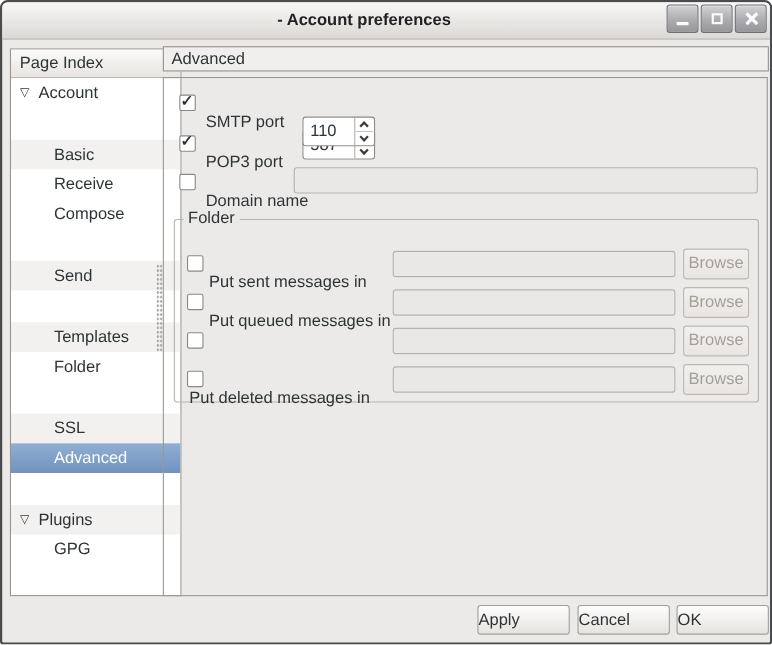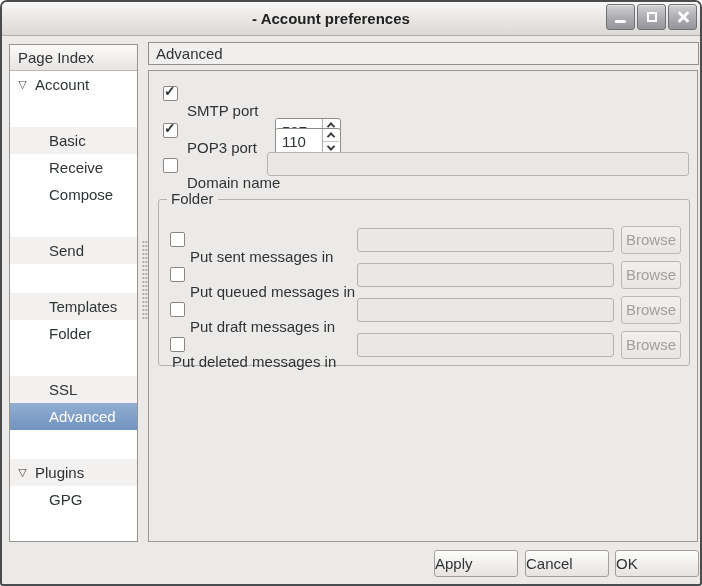--- a/index.html
+++ b/index.html
@@ -21,21 +21,21 @@
             display:flex; align-items:center; justify-content:center; cursor:pointer; }
   .glyph-min { width:11px; height:3px; background:#FBFBFB; border-radius:1px; margin-top:9px; }
   .glyph-max { width:10px; height:10px; border:2px solid #FBFBFB; }
   .glyph-close { position:relative; width:14px; height:14px; }
   .glyph-close::before, .glyph-close::after { content:""; position:absolute; left:6px; top:0;
       width:3px; height:14px; background:#FBFBFB; border-radius:1px; }
   .glyph-close::before { transform:rotate(45deg); }
   .glyph-close::after  { transform:rotate(-45deg); }
 
   
-  .sidebar { position:absolute; left:7px; top:42px; width:129px; height:498px;
+  .sidebar { position:absolute; left:7px; top:42px; width:156px; height:498px;
              background:#FFFFFF; border:1px solid #97948F; overflow:hidden; }
   .side-header { height:26px; line-height:25px; padding-left:8px;
                  background:linear-gradient(#FCFBFA,#E7E4E1); border-bottom:1px solid #BCB9B5; cursor:pointer; }
   .trow { height:27px; line-height:27px; position:relative; padding-left:39px;
           white-space:nowrap; cursor:pointer; }
   .trow.d1 { padding-left:25px; }
   .trow.striped { background:#F2F1F0;margin-top:29px; }
   .trow.selected { background:linear-gradient(#92AED2,#7093BF); color:#FFFFFF; }
   .exp { position:absolute; left:4px; top:0; width:17px; text-align:center;
          font-size:11px; color:#3A3A3A; }
@@ -165,21 +165,21 @@
         <div class="spin-half">
             <i class="chev down"></i>
           </div>
       </div>
     </div>
 
     <span class="cb" style="left:14px; top:52px;">
       <span class="mark">✓</span>
     </span>
     <span class="flabel" style="left:38px; top:46px;">POP3 port</span>
-    <div class="spin" style="left:126px; top:57px;">
+    <div class="spin" style="left:126px; top:35px;">
       <input value="110" style="">
       <div class="spin-btns">
         <div class="spin-half up">
             <i class="chev up"></i>
           </div>
         <div class="spin-half">
             <i class="chev down"></i>
           </div>
       </div>
     </div>
@@ -201,21 +201,20 @@
       <div class="browse" style="left:462px; top:26px;">Browse</div>
 
       <span class="cb" style="left:11px; top:67px;"></span>
       <span class="flabel" style="left:31px; top:61px;">Put queued messages in</span>
       <div class="entry" style="left:198px; top:63px; width:257px;">
         <input disabled="" value="" style="">
       </div>
       <div class="browse" style="left:462px; top:61px;">Browse</div>
 
       <span class="cb" style="left:11px; top:102px;"></span>
-      <span class="flabel" style="left:31px; top:96px;">Put draft messages in</span>
       <div class="entry" style="left:198px; top:98px; width:257px;">
         <input disabled="" value="" style="">
       </div>
       <div class="browse" style="left:462px; top:96px;">Browse</div>
 
       <span class="cb" style="left:11px; top:137px;"></span>
       <span class="flabel" style="left:13px; top:131px;">Put deleted messages in</span>
       <div class="entry" style="left:198px; top:133px; width:257px;">
         <input disabled="" value="" style="">
       </div>

